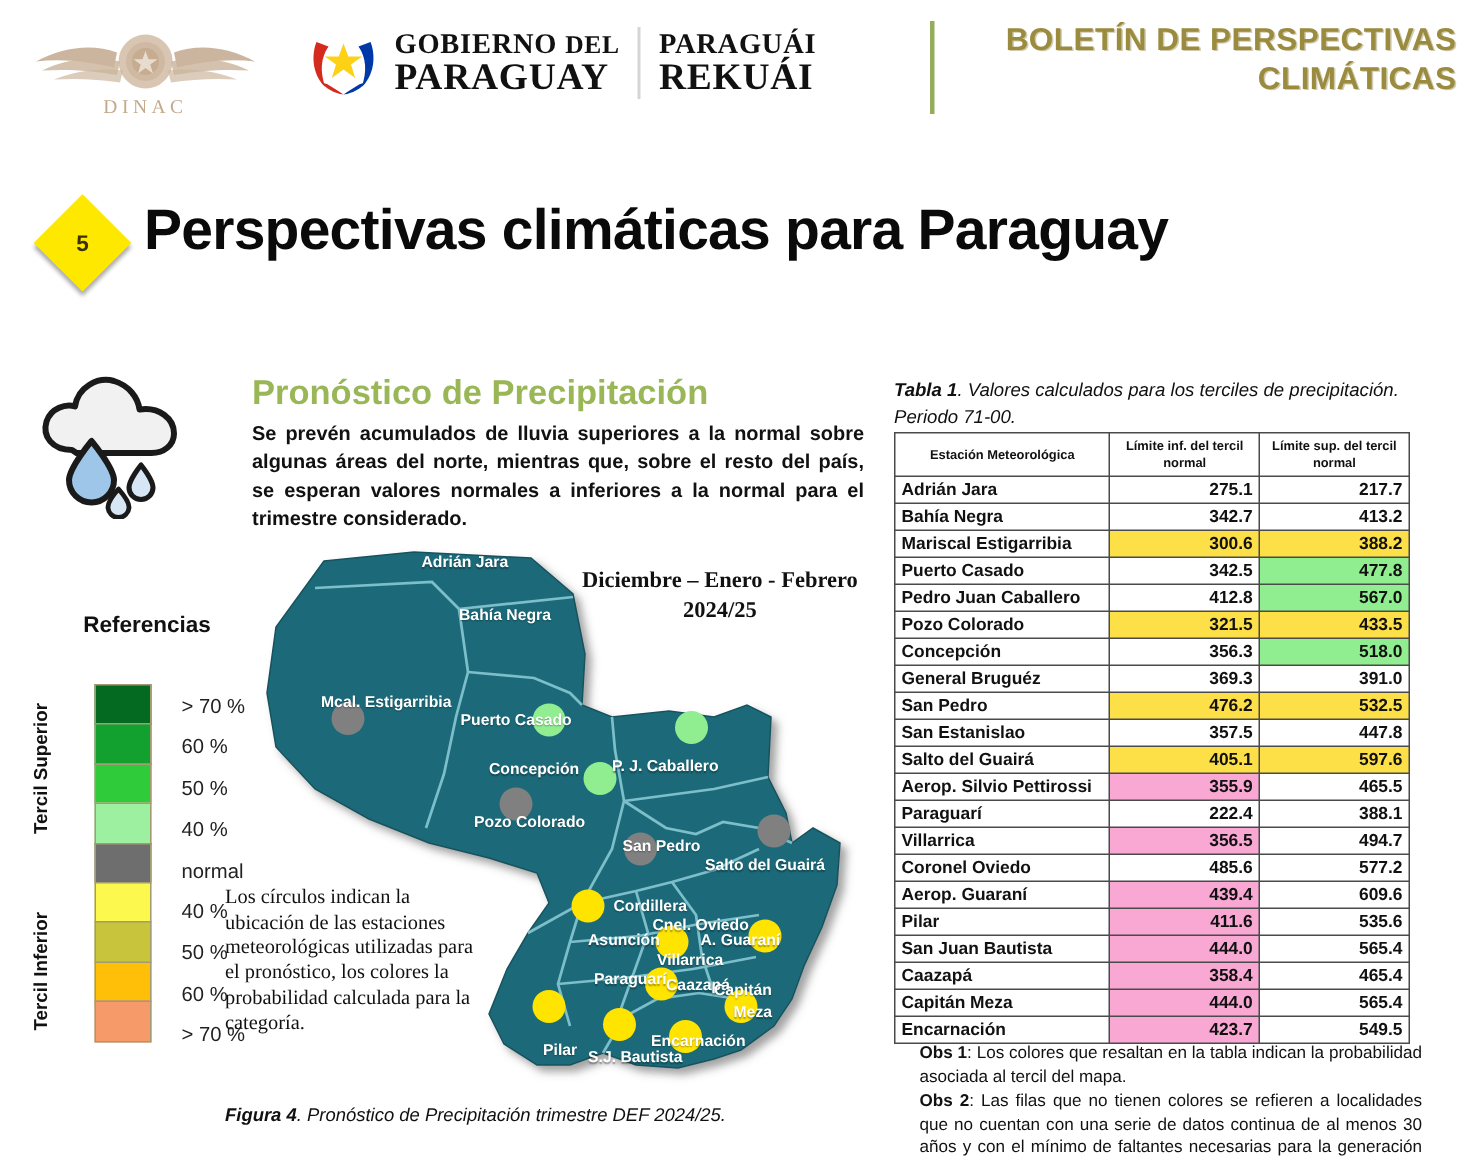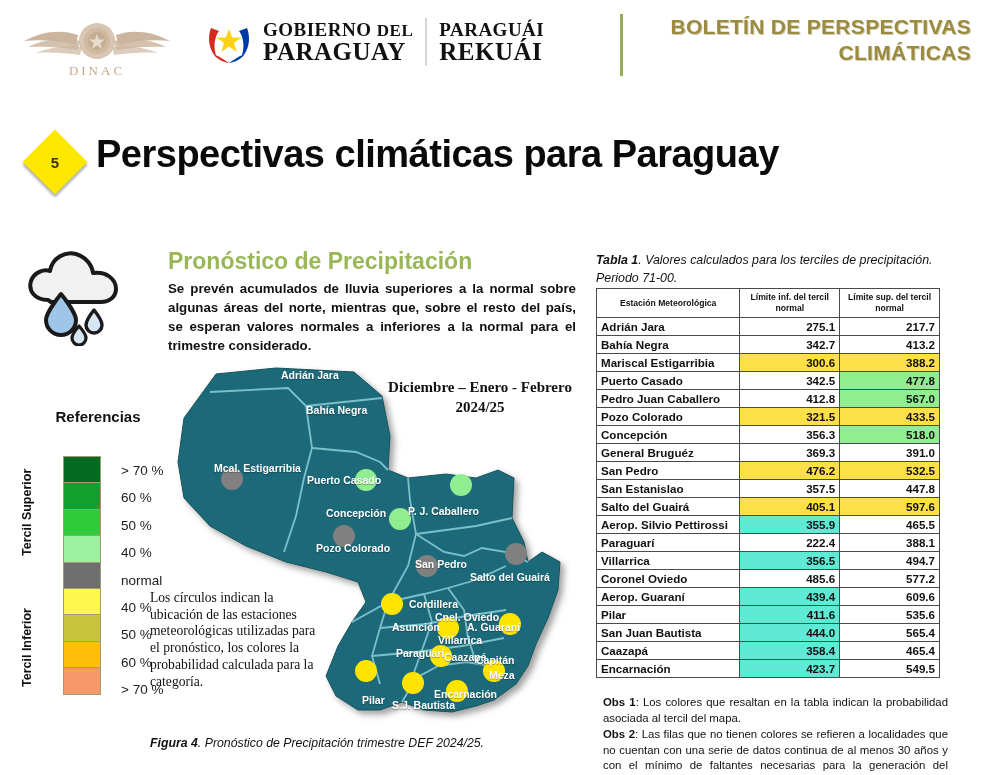--- a/index.html
+++ b/index.html
@@ -154,28 +154,28 @@
     font-weight:bold;color:#111;
   }
   #terciles-table thead th{
     font-size:8.6px;text-align:center;line-height:1.25;height:28px;
     background:#ffffff;
   }
   #terciles-table td.station{text-align:left;font-size:11.6px;width:144px;}
   #terciles-table td.num{text-align:right;font-size:11.6px;width:100px;}
   .c-gray{background:#fde047;}
   .c-green{background:#90ee90;}
-  .c-yellow{background:#5eead4;}
+  .c-yellow{background:#f9a8d4;}
 
   #obs{
     position:absolute;left:596px;top:695px;width:352px;
     font-size:11.4px;line-height:1.36;color:#111;text-align:justify;
   }
   #obs b{font-weight:bold;}
-  #obs p{margin:0 0 1px 7px;}
+  #obs p{margin:0 0 1px 17px;}
 </style>
 </head>
 <body>
 
 <div id="header">
 
   <div id="dinac-logo">
     <div class="wings">
       <svg width="170" height="52" viewBox="0 0 170 52">
         <g fill="#c9b29a" opacity="0.95">
@@ -455,20 +455,25 @@
         <td class="station">San Juan Bautista</td>
         <td class="num c-yellow">444.0</td>
         <td class="num ">565.4</td>
       </tr>
       <tr>
         <td class="station">Caazapá</td>
         <td class="num c-yellow">358.4</td>
         <td class="num ">465.4</td>
       </tr>
       <tr>
+        <td class="station">Capitán Meza</td>
+        <td class="num c-yellow">444.0</td>
+        <td class="num ">565.4</td>
+      </tr>
+      <tr>
         <td class="station">Encarnación</td>
         <td class="num c-yellow">423.7</td>
         <td class="num ">549.5</td>
       </tr>
     </tbody>
 </table>
 
 <div id="obs">
   <p><b>Obs 1</b><span>: Los colores que resaltan en la tabla indican la probabilidad asociada al tercil del mapa.</span></p>
   <p><b>Obs 2</b><span>: Las filas que no tienen colores se refieren a localidades que no cuentan con una serie de datos continua de al menos 30 años y con el mínimo de faltantes necesarias para la generación del pronóstico.</span></p>

